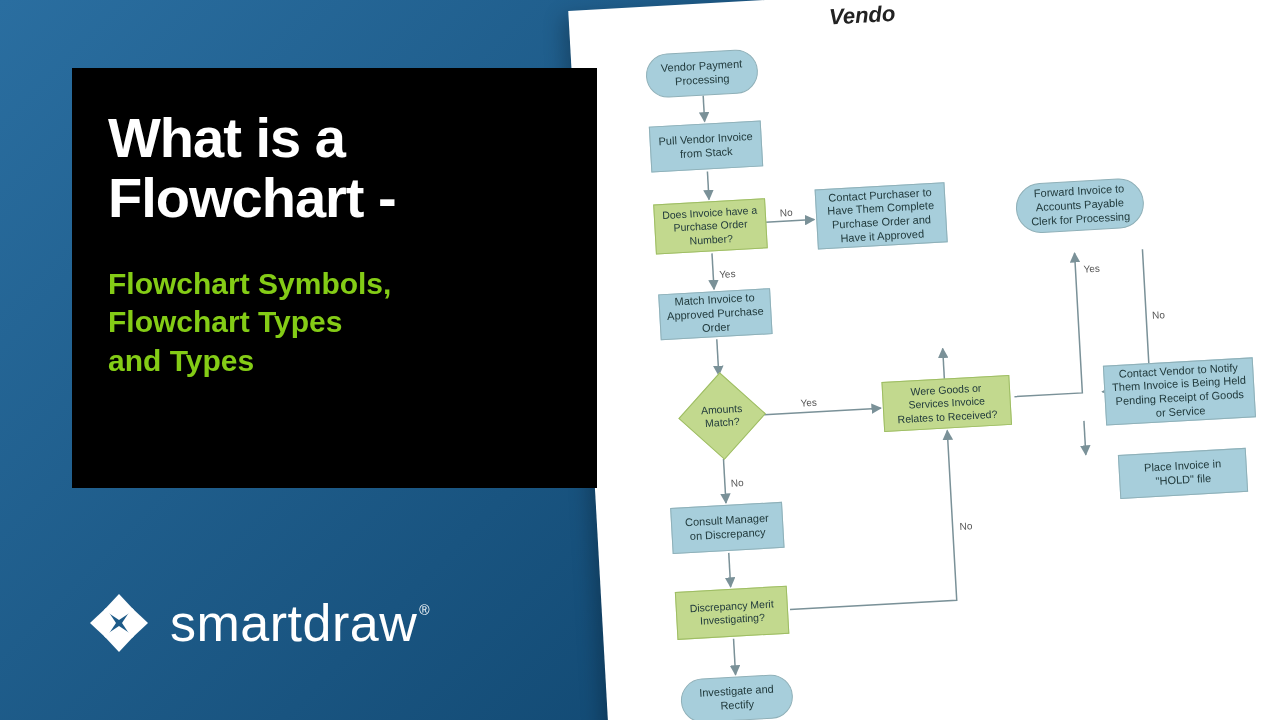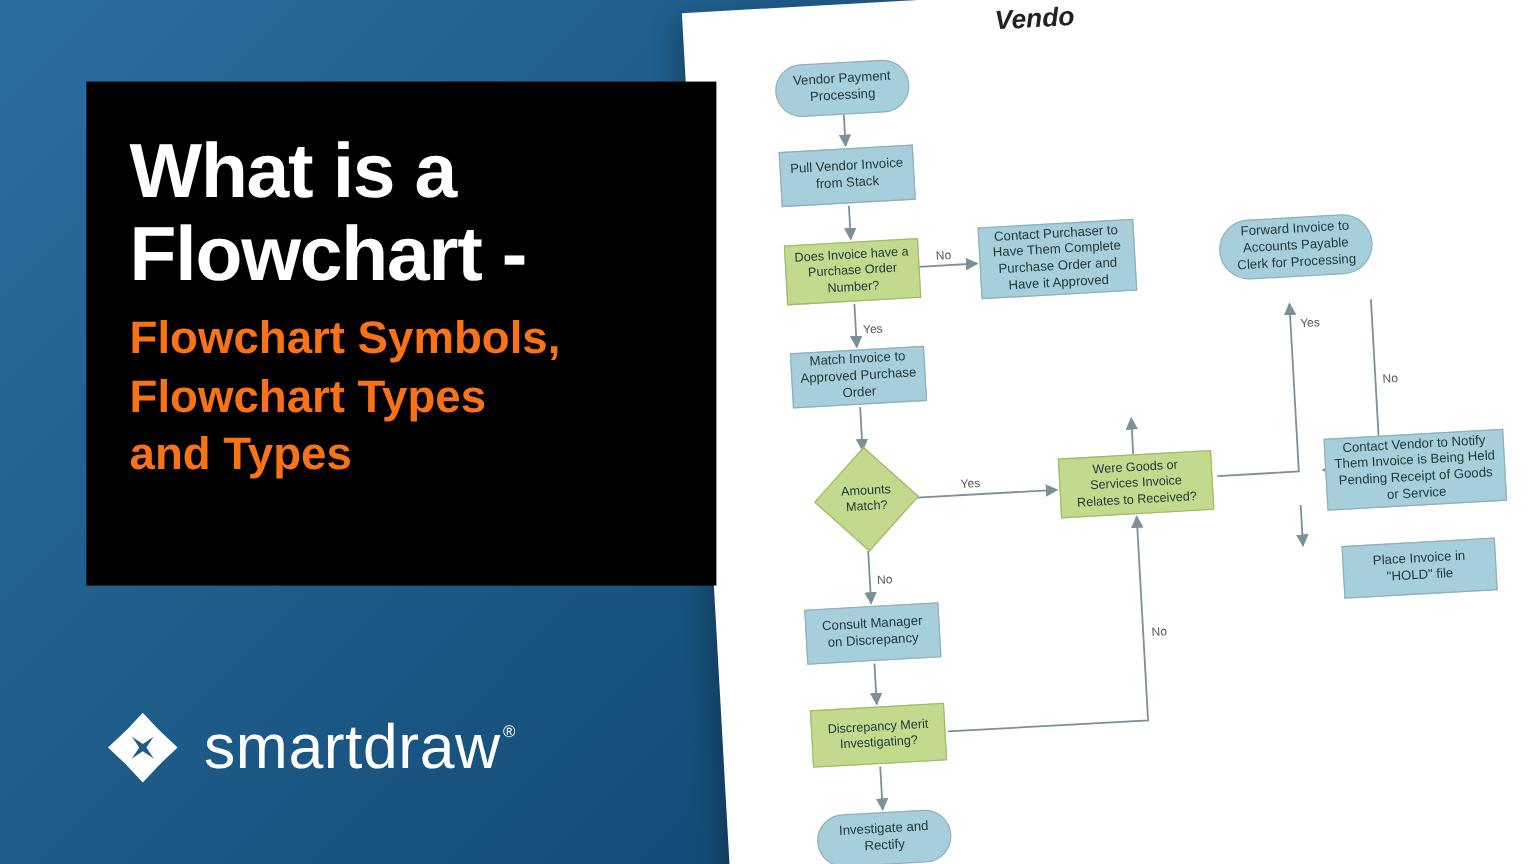--- a/index.html
+++ b/index.html
@@ -1,20 +1,20 @@
 <!DOCTYPE html>
 <html><head>
 <meta charset="utf-8">
 <style>
   * { box-sizing: border-box; margin: 0; padding: 0; }
   html, body { width: 1280px; height: 720px; overflow: hidden; font-family: Arial, Helvetica, sans-serif; }
   .stage { position: relative; width: 1280px; height: 720px; background: linear-gradient(135deg, #2a6ea0 0%, #083a60 100%); }
   .black-panel { position: absolute; left: 72px; top: 68px; width: 525px; height: 420px; background: #000; padding: 40px 36px 32px 36px; }
-  .title { color: #fff; font-weight: 800; font-size: 64px; line-height: 1.08; letter-spacing: -1px; }
-  .subtitle { margin-top: 12px; color: #f97316; font-weight: 600; font-size: 38px; line-height: 1.28; }
+  .title { color: #fff; font-weight: 800; font-size: 56px; line-height: 1.08; letter-spacing: -1px; }
+  .subtitle { margin-top: 36px; color: #84cc16; font-weight: 600; font-size: 30px; line-height: 1.28; }
   .brand { position: absolute; left: 86px; bottom: 64px; display: flex; align-items: center; gap: 18px; margin-top: 28px; }
   .brand-mark { width: 66px; height: 66px; position: relative; }
   .brand-text { color: #fff; font-weight: 500; font-size: 52px; letter-spacing: 0.5px; }
   .brand-text sup { font-size: 14px; vertical-align: 26px; margin-left: 2px; }
   .canvas { position: absolute; right: -40px; top: -10px; width: 730px; height: 800px; background: #fff; transform: rotate(-3.2deg); box-shadow: -6px 6px 20px rgba(0,0,0,.25); }
   .canvas-title { position: absolute; top: 8px; left: 260px; font-size: 22px; font-weight: 700; font-style: italic; color: #222; }
   .inner { position: absolute; inset: 0; }
   .node { position: absolute; display: flex; align-items: center; justify-content: center; text-align: center; font-size: 11px; line-height: 1.25; color: #213a3c; border: 1px solid #8fb0b8; padding: 4px 6px; }
   .n-term { background: #a7cedb; border-radius: 50px; }
   .n-proc { background: #a7cedb; }

